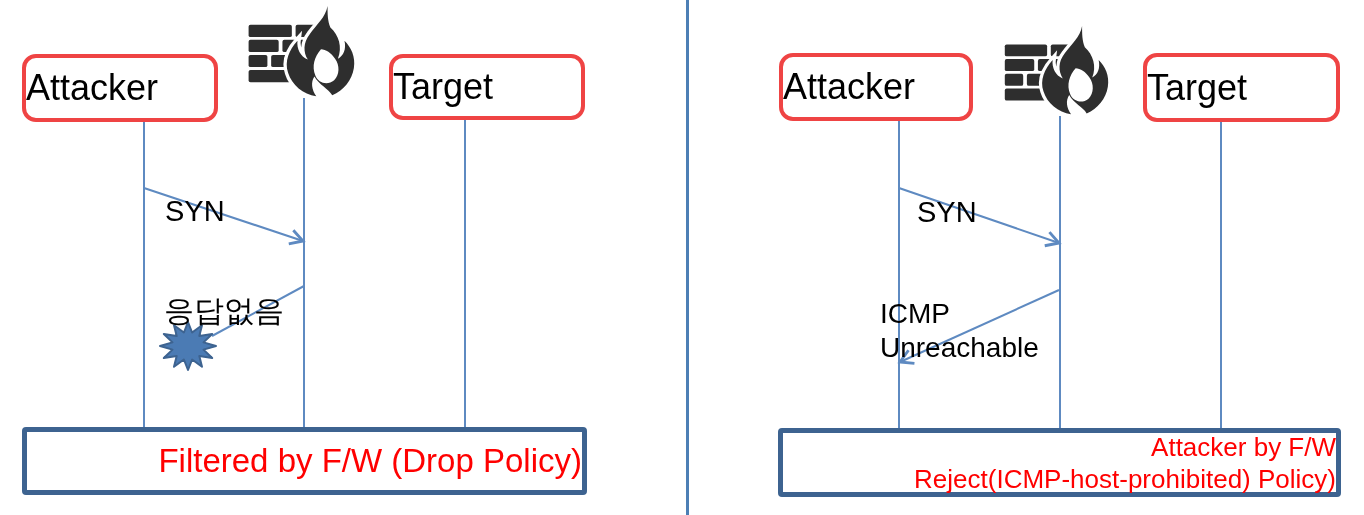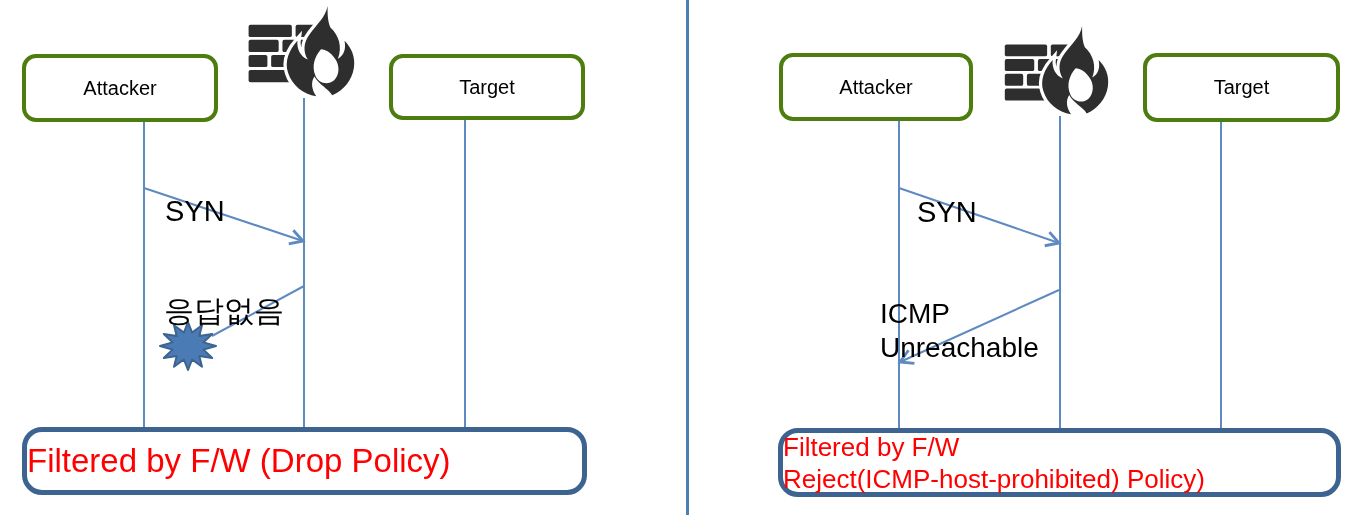--- a/index.html
+++ b/index.html
@@ -8,40 +8,40 @@
     width: 1364px;
     height: 515px;
     background: #ffffff;
     font-family: "Liberation Sans", sans-serif;
     overflow: hidden;
   }
   .actor-box {
     position: absolute;
     box-sizing: border-box;
     background: #ffffff;
-    border: 4px solid #4d7c0f;
+    border: 4px solid #ef4444;
     border-radius: 14px;
     display: flex;
     align-items: center;
-    justify-content: center;
-    font-size: 20px;
+    justify-content: flex-start;
+    font-size: 36px;
     color: #000000;
   }
   .lifeline { position: absolute; width: 2px; background: #5e8ac1; }
   .msg { position: absolute; color: #000000; text-align: left; }
   .arrow-svg { position: absolute; overflow: visible; }
   .result-box {
     position: absolute;
     box-sizing: border-box;
     background: #ffffff;
     border: 5px solid #3d6390;
-    border-radius: 20px;
+    border-radius: 4px;
     display: flex;
     flex-direction: column;
-    align-items: flex-start;
+    align-items: flex-end;
     justify-content: center;
     color: #ff0000;
     text-align: center;
   }
   .result-box.single { font-size: 33px; }
   .result-box.double { font-size: 26px; line-height: 32px; }
   .divider { position: absolute; left: 686px; top: 0; width: 3px; height: 515px; background: #4d7fb5; }
   .fw-icon { position: absolute; }
 </style>
 </head>
@@ -152,18 +152,18 @@
       </defs>
       <line x1="164" y1="6" x2="5" y2="78" stroke="#5e8ac1" stroke-width="2" marker-end="url(#ah-r-icmp)"></line>
     </svg>
 
     <div class="msg" style="left:880px; top:297px; width:200px; font-size:28px; line-height:34px;">
       <span style="display:block;">ICMP</span>
       <span style="display:block;">Unreachable</span>
     </div>
 
     <div class="result-box double" style="left:778px; top:428px; width:563px; height:69px;">
-      <span>Filtered by F/W</span>
+      <span>Attacker by F/W</span>
       <span>Reject(ICMP-host-prohibited) Policy)</span>
     </div>
   </section>
 
 </div>
 
 </body></html>

